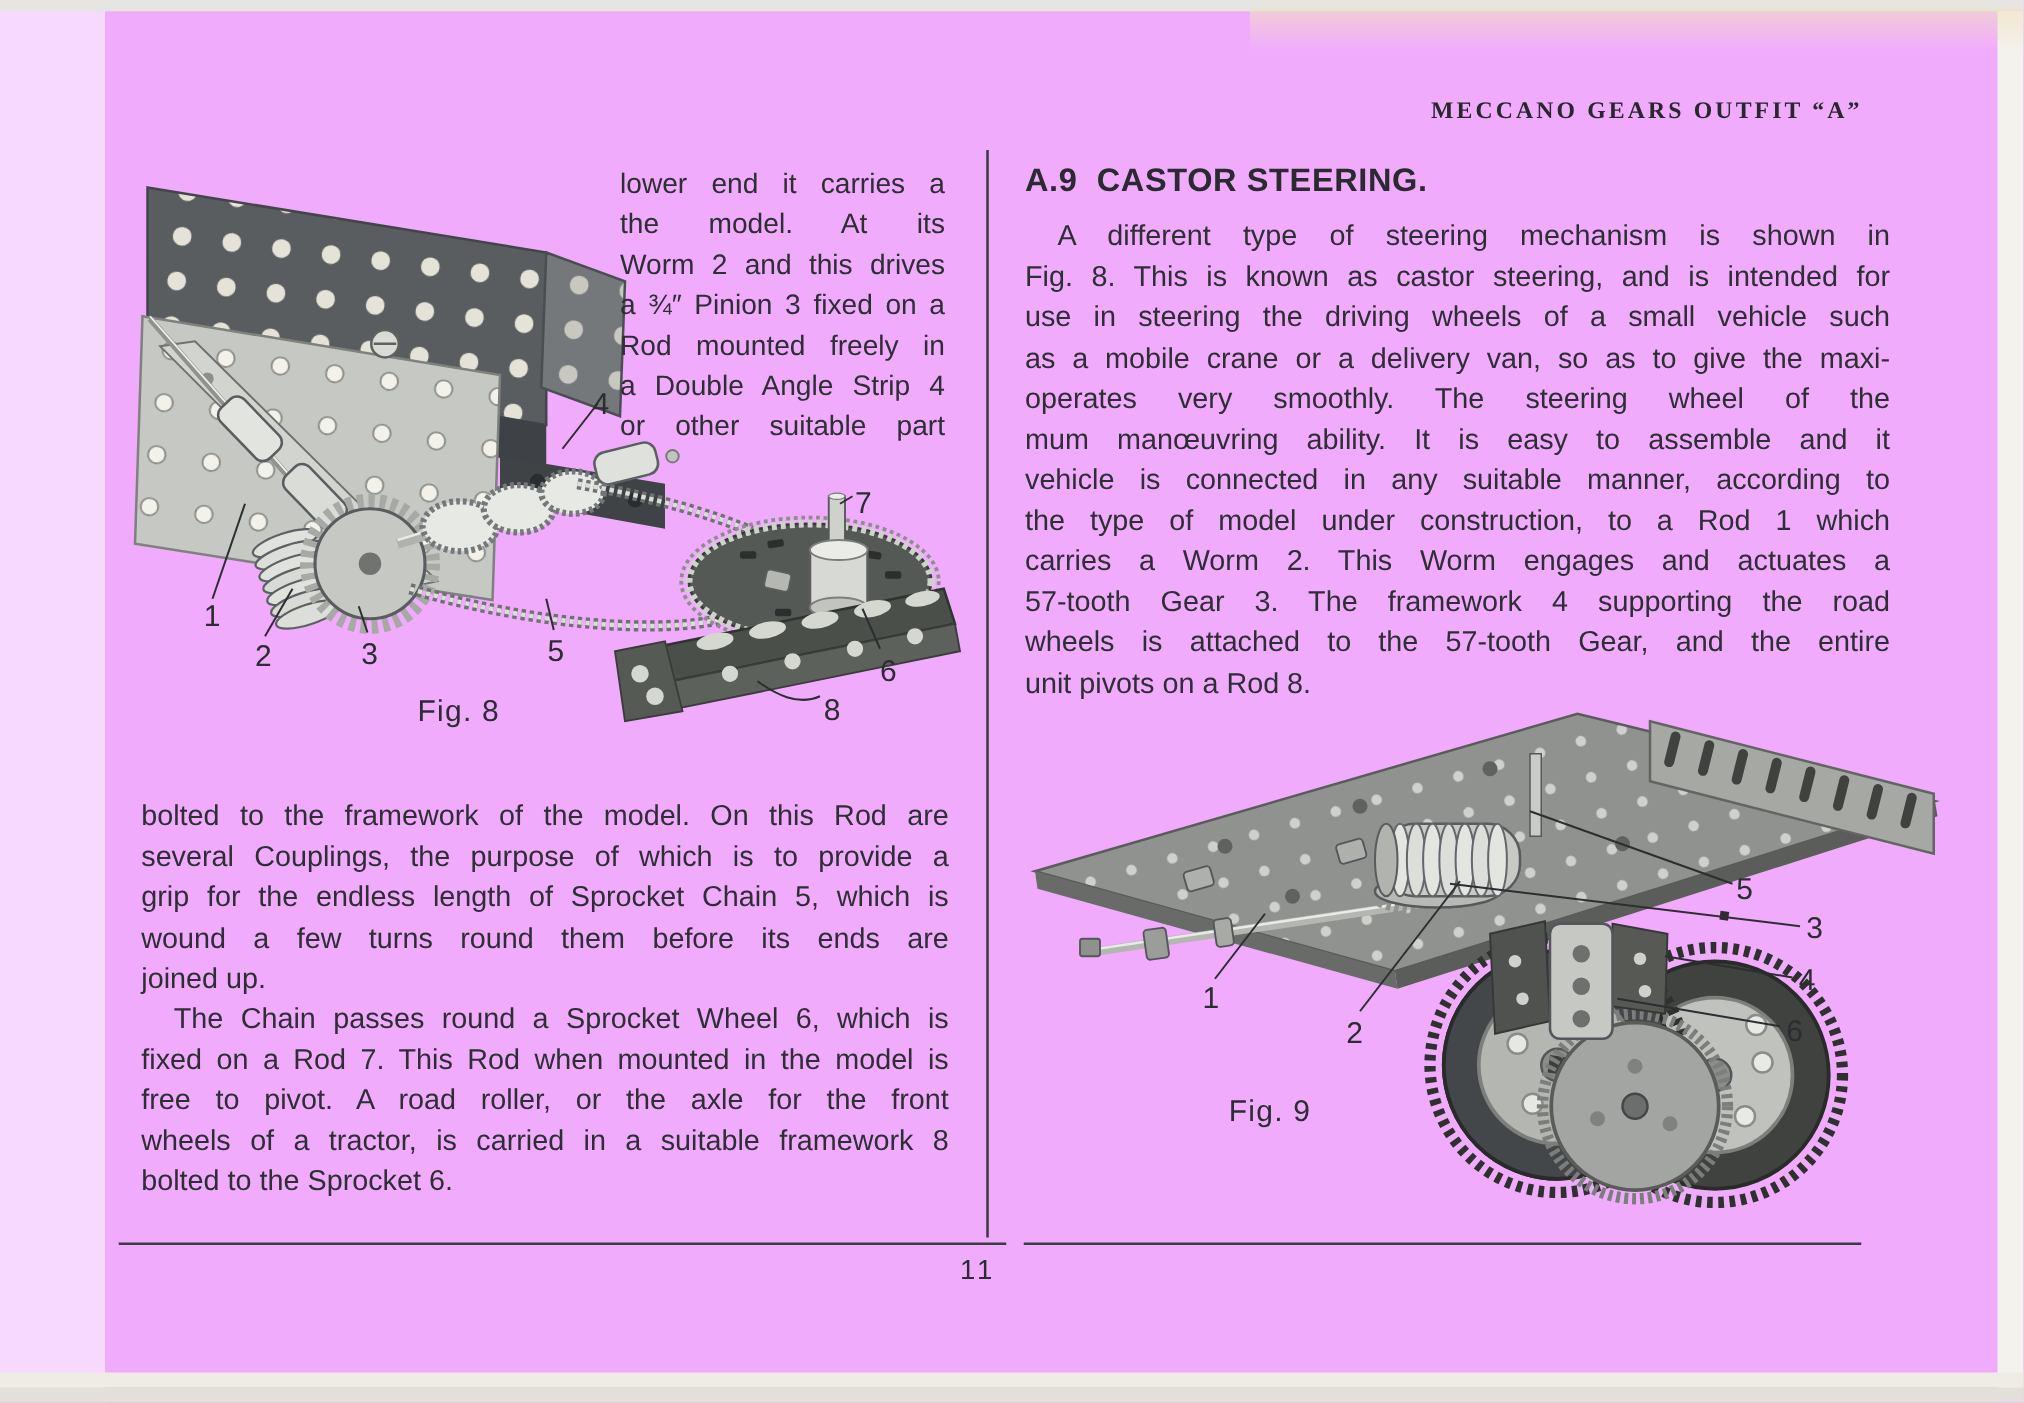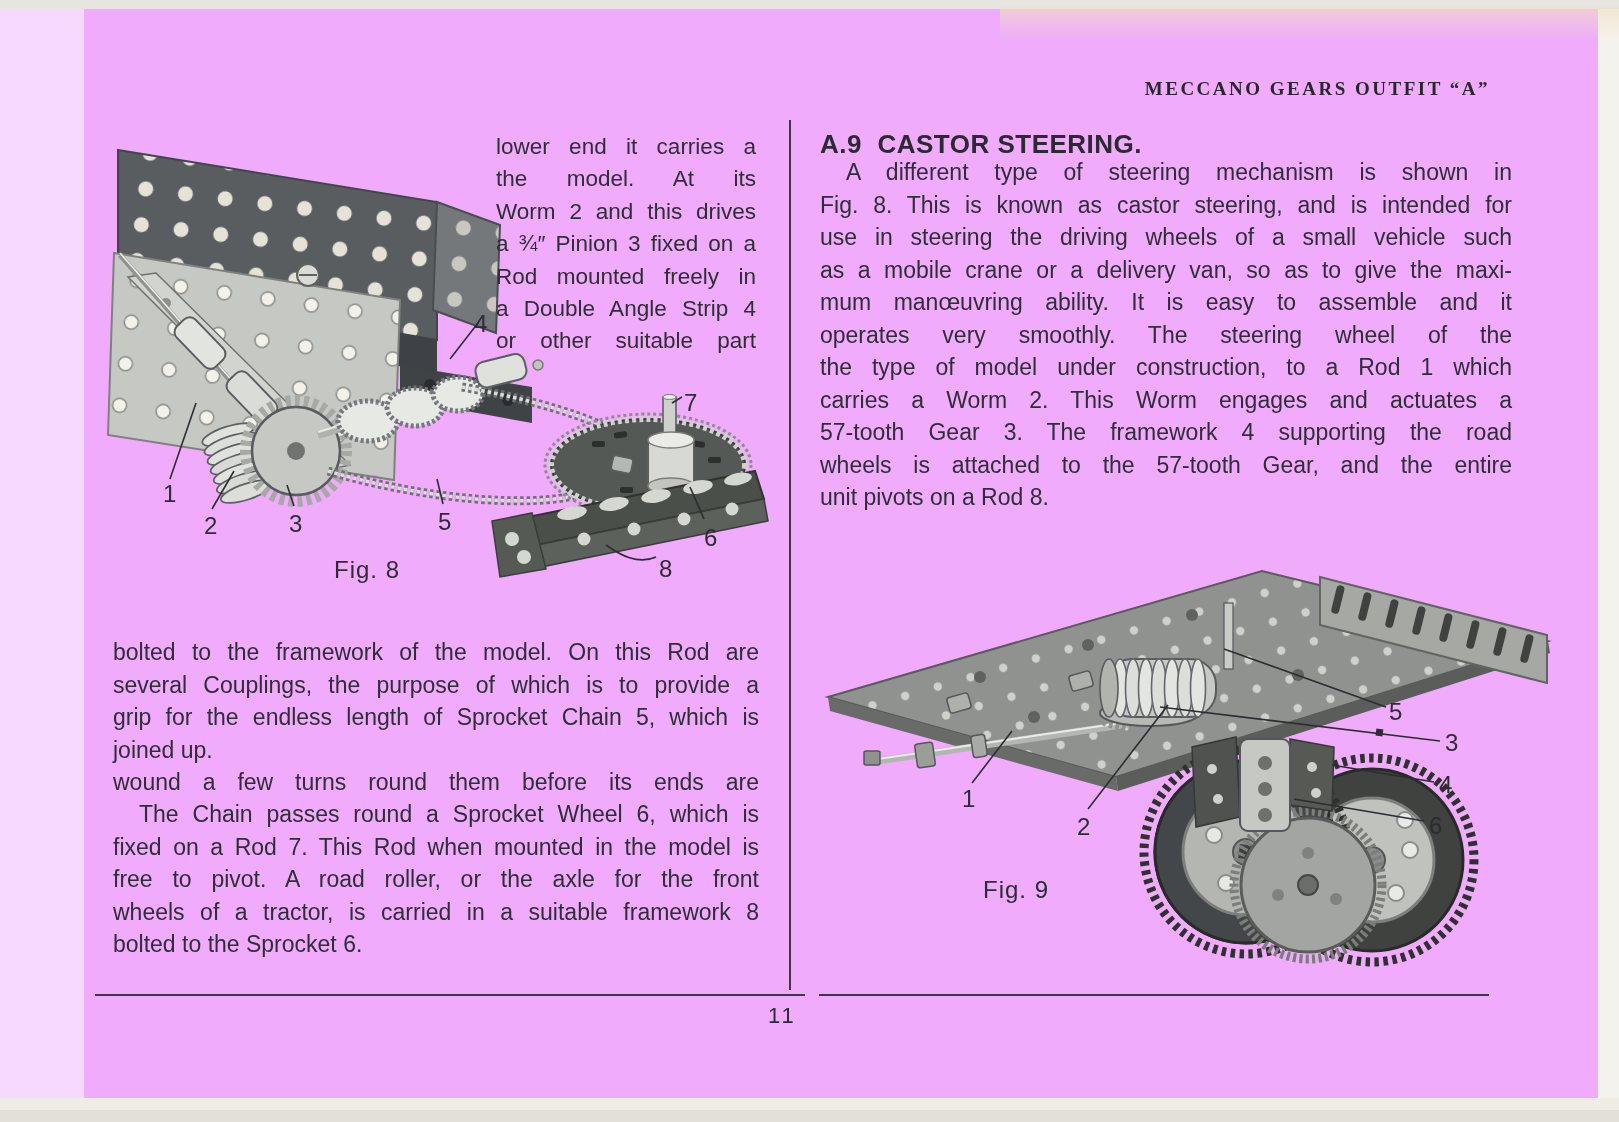--- a/index.html
+++ b/index.html
@@ -28,21 +28,21 @@
   .textblock{position:absolute;}
   .jline{text-align:justify;text-align-last:justify;white-space:normal;}
   .jline.endline{text-align-last:left;}
   .jline.indent{padding-left:26px;}
 
   .intro{left:496px;top:131px;width:260px;font-size:22.5px;line-height:32.4px;}
   .para1{left:113px;top:636px;width:646px;font-size:23px;line-height:32.6px;}
   .para2{left:113px;top:798px;width:646px;font-size:23px;line-height:32.6px;}
   .rhead{position:absolute;left:820px;top:129px;font-size:26px;font-weight:bold;
       letter-spacing:.5px;white-space:pre;color:#2a2a30;}
-  .rbody{left:820px;top:156px;width:692px;font-size:23px;line-height:32.55px;}
+  .rbody{left:820px;top:172px;width:692px;font-size:23px;line-height:32.55px;}
 
   .figcap{position:absolute;font-size:24px;letter-spacing:1px;color:#2c2c32;}
   .cap8{left:334px;top:556px;}
   .cap9{left:983px;top:876px;}
   .callout{position:absolute;font-size:24px;color:#2c2c31;}
   .figsvg{position:absolute;}
   .fig8{left:100px;top:135px;width:690px;height:470px;}
   .fig9{left:820px;top:555px;width:740px;height:420px;}
 </style>
 </head>
@@ -212,40 +212,41 @@
     <div class="jline">a ¾″ Pinion 3 fixed on a</div>
     <div class="jline">Rod mounted freely in</div>
     <div class="jline">a Double Angle Strip 4</div>
     <div class="jline">or other suitable part</div>
   </div>
 
   <div class="textblock para1">
     <div class="jline">bolted to the framework of the model.  On this Rod are</div>
     <div class="jline">several Couplings, the purpose of which is to provide a</div>
     <div class="jline">grip for the endless length of Sprocket Chain 5, which is</div>
+    <div class="jline">wound a few turns round them before its ends are</div>
     <div class="jline endline">joined up.</div>
-    <div class="jline">wound a few turns round them before its ends are</div>
   </div>
 
   <div class="textblock para2">
     <div class="jline indent">The Chain passes round a Sprocket Wheel 6, which is</div>
     <div class="jline">fixed on a Rod 7.  This Rod when mounted in the model is</div>
     <div class="jline">free to pivot.  A road roller, or the axle for the front</div>
     <div class="jline">wheels of a tractor, is carried in a suitable framework 8</div>
     <div class="jline endline">bolted to the Sprocket 6.</div>
   </div>
 
   <div class="rhead">A.9  CASTOR STEERING.</div>
   <div class="textblock rbody">
     <div class="jline indent">A different type of steering mechanism is shown in</div>
     <div class="jline">Fig. 8. This is known as castor steering, and is intended for</div>
     <div class="jline">use in steering the driving wheels of a small vehicle such</div>
     <div class="jline">as a mobile crane or a delivery van, so as to give the maxi-</div>
+    <div class="jline">operates very smoothly.  The steering wheel of the</div>
     <div class="jline">mum manœuvring ability.  It is easy to assemble and it</div>
-    <div class="jline">operates very smoothly.  The steering wheel of the</div>
+    <div class="jline">vehicle is connected in any suitable manner, according to</div>
     <div class="jline">the type of model under construction, to a Rod 1 which</div>
     <div class="jline">carries a Worm 2.  This Worm engages and actuates a</div>
     <div class="jline">57-tooth Gear 3.  The framework 4 supporting the road</div>
     <div class="jline">wheels is attached to the 57-tooth Gear, and the entire</div>
     <div class="jline endline">unit pivots on a Rod 8.</div>
   </div>
 
   <svg class="figsvg fig9" viewBox="0 0 740 420">
     <defs>
       <pattern id="p9" width="34" height="30" patternUnits="userSpaceOnUse" patternTransform="rotate(-16)">

